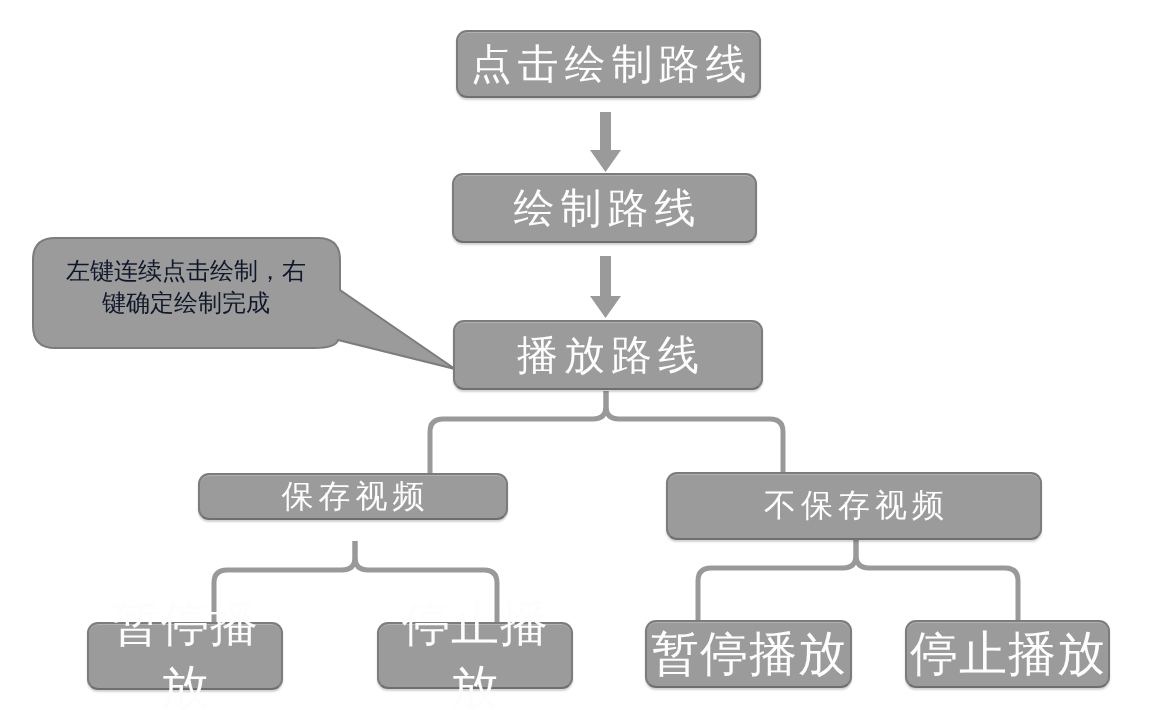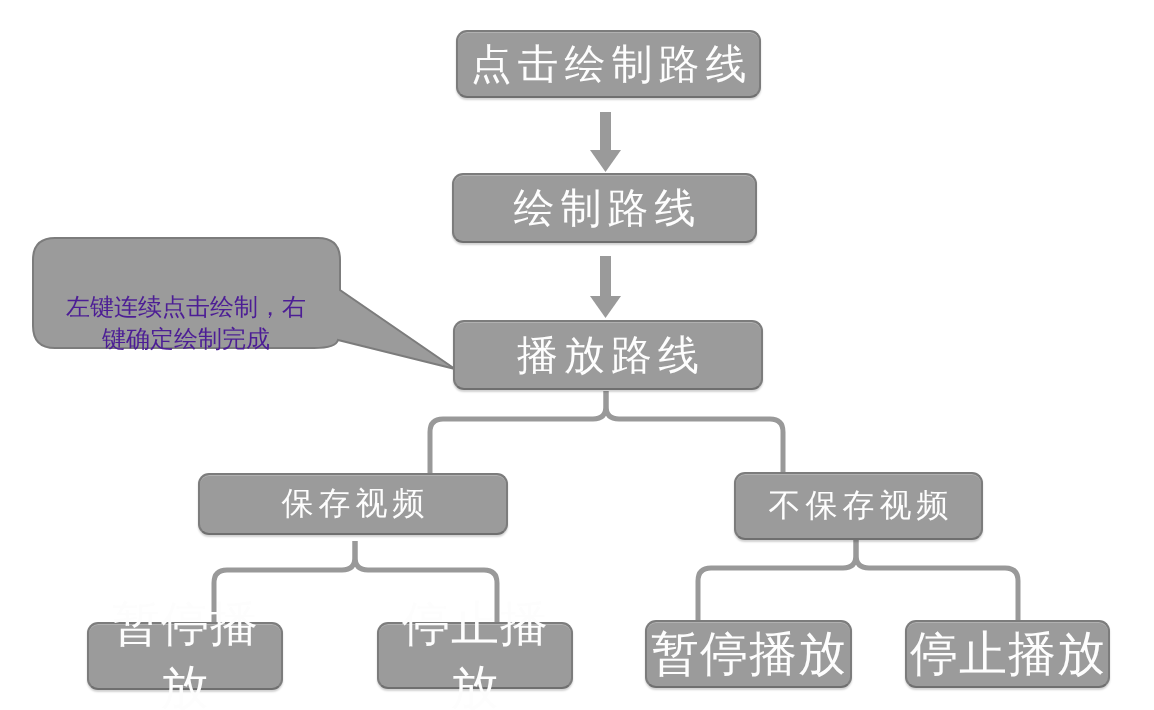--- a/index.html
+++ b/index.html
@@ -39,26 +39,25 @@
   .lvl-top  { font-size: 41px; letter-spacing: 6px; text-indent: 6px; }
   .lvl-mid  { font-size: 32px; letter-spacing: 5px; text-indent: 5px; }
   .lvl-leaf { font-size: 48px; letter-spacing: 1px; text-indent: 1px; }
 
   #callout-text {
     position: absolute;
     z-index: 3;
     left: 42px;
     top: 255px;
     width: 288px;
-    color: #4c1d95;
+    color: #0f172a;
     font-size: 24px;
     line-height: 1.35;
     text-align: center;
     white-space: pre-line;
-    margin-top: 36px;
   }
 </style>
 </head>
 <body>
 
 <div id="stage">
 
   <svg id="connector-layer" viewBox="0 0 1154 710" xmlns="http://www.w3.org/2000/svg">
 
     <g fill="#9a9a9a">
@@ -89,23 +88,23 @@
     <path d="M55,238 L318,238 Q340,238 340,260 L340,290 L455,369 L338,340
              Q336,348 314,348 L55,348 Q33,348 33,326 L33,260 Q33,238 55,238 Z" fill="#9b9b9b" stroke="#7c7c7c" stroke-width="2"></path>
   </svg>
 
   <div class="node lvl-top" style="left:456px; top:30px;  width:305px; height:68px;">点击绘制路线</div>
 
   <div class="node lvl-top" style="left:452px; top:173px; width:305px; height:70px;">绘制路线</div>
 
   <div class="node lvl-top" style="left:453px; top:320px; width:310px; height:70px;">播放路线</div>
 
-  <div class="node lvl-mid" style="left:198px; top:473px; width:310px; height:62px;">保存视频</div>
+  <div class="node lvl-mid" style="left:198px; top:473px; width:310px; height:47px;">保存视频</div>
 
-  <div class="node lvl-mid" style="left:734px; top:472px; width:249px; height:68px;">不保存视频</div>
+  <div class="node lvl-mid" style="left:666px; top:472px; width:376px; height:68px;">不保存视频</div>
 
   <div class="node lvl-leaf" style="left:87px;  top:622px; width:196px; height:68px;">暂停播放</div>
 
   <div class="node lvl-leaf" style="left:377px; top:622px; width:196px; height:67px;">停止播放</div>
 
   <div class="node lvl-leaf" style="left:645px; top:620px; width:207px; height:68px;">暂停播放</div>
 
   <div class="node lvl-leaf" style="left:905px; top:620px; width:205px; height:68px;">停止播放</div>
 
   <div id="callout-text">左键连续点击绘制，右

